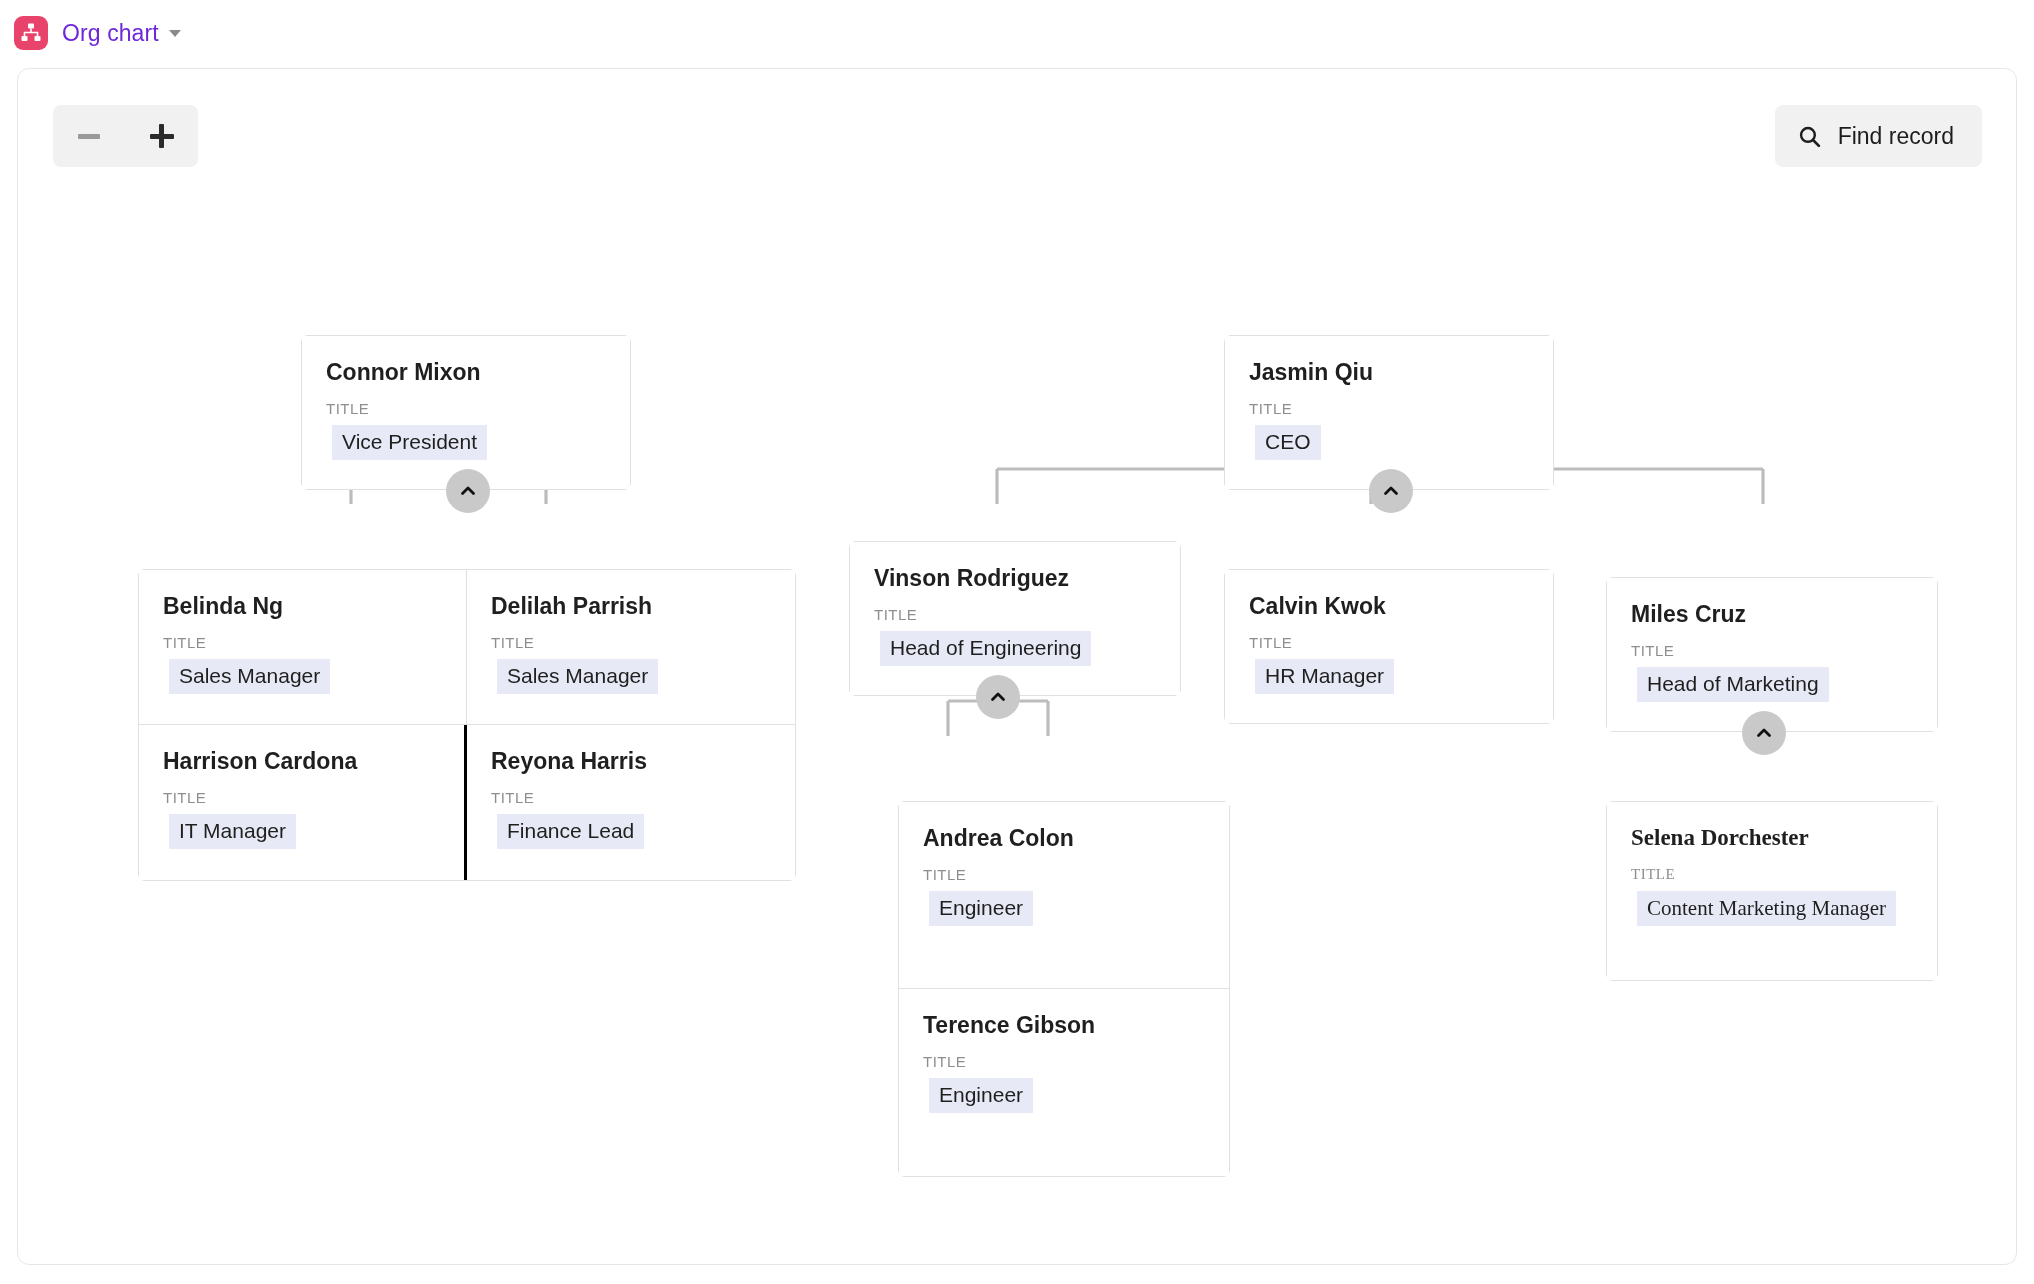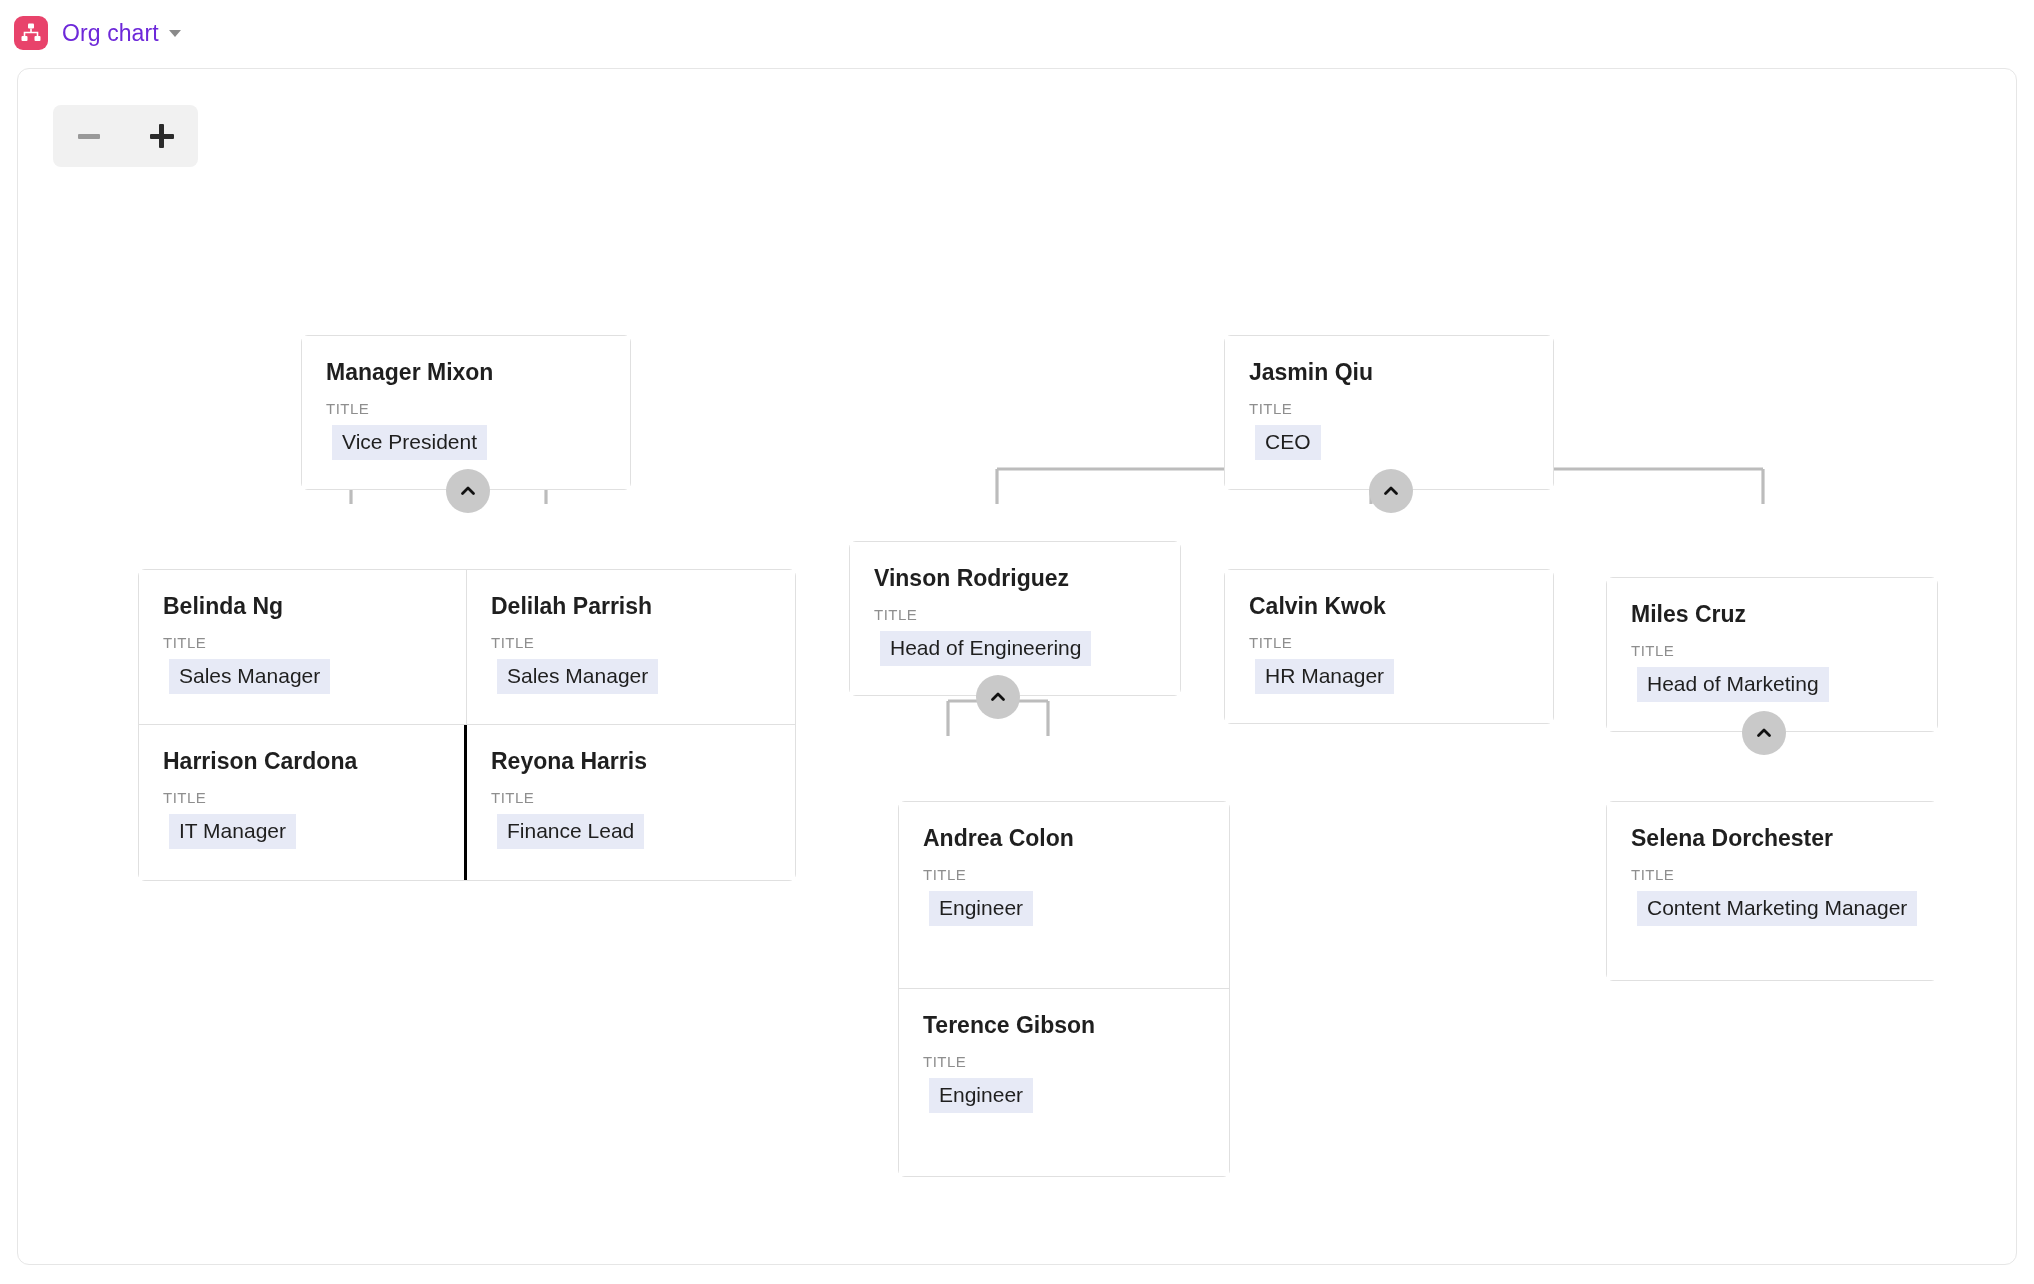--- a/index.html
+++ b/index.html
@@ -181,20 +181,29 @@
 
   <div class="zoom-group">
     <button class="zoom-btn">
       <span class="minus-glyph"></span>
     </button>
     <button class="zoom-btn">
       <span class="plus-glyph"></span>
     </button>
   </div>
 
+  <button class="find-record">
+    <span>
+      <svg width="25" height="25" viewBox="0 0 24 24" fill="none">
+        <circle cx="10.5" cy="10.5" r="6.6" stroke="#1d1d1d" stroke-width="2.3"></circle>
+        <line x1="15.4" y1="15.4" x2="21" y2="21" stroke="#1d1d1d" stroke-width="2.6" stroke-linecap="round"></line>
+      </svg>
+    </span>
+    <span>Find record</span>
+  </button>
 
   <div class="canvas">
 
     <svg class="links" viewBox="0 0 2000 1197" preserveAspectRatio="none">
       <g stroke="#bcbcbc" stroke-width="3.2" fill="none">
 
         <path d="M 430 370 L 430 400"></path>
         <path d="M 333 400 L 528 400"></path>
         <path d="M 333 400 L 333 435"></path>
         <path d="M 528 400 L 528 435"></path>
@@ -209,21 +218,21 @@
         <path d="M 930 632 L 1030 632"></path>
         <path d="M 930 632 L 930 667"></path>
         <path d="M 1030 632 L 1030 667"></path>
 
         <path d="M 1745 602 L 1745 667"></path>
       </g>
     </svg>
 
     <div class="group" style="left:283px; top:266px; width:330px; height:155px;">
       <div class="card">
-        <div class="card-name">Manager Mixon</div>
+        <div class="card-name">Connor Mixon</div>
         <div class="field-label">TITLE</div>
         <span class="pill">Vice President</span>
       </div>
       <button class="toggle" style="left:144px; top:133px;">
         <svg width="20" height="20" viewBox="0 0 20 20" fill="none">
           <path d="M4.5 12.5 L10 7 L15.5 12.5" stroke="#111" stroke-width="2.8" stroke-linecap="round" stroke-linejoin="round"></path>
         </svg>
       </button>
     </div>
 
@@ -303,21 +312,21 @@
         <div class="field-label">TITLE</div>
         <span class="pill">Engineer</span>
       </div>
       <div class="card">
         <div class="card-name">Terence Gibson</div>
         <div class="field-label">TITLE</div>
         <span class="pill">Engineer</span>
       </div>
     </div>
 
-    <div class="group" style="left:1588px; top:732px; width:332px; height:180px;">
+    <div class="group" style="left:1588px; top:732px; width:332px; height:180px;font-family:Liberation Serif, serif;">
       <div class="card">
         <div class="card-name">Selena Dorchester</div>
         <div class="field-label">TITLE</div>
         <span class="pill">Content Marketing Manager</span>
       </div>
     </div>
 
   </div>
 </div>
 

